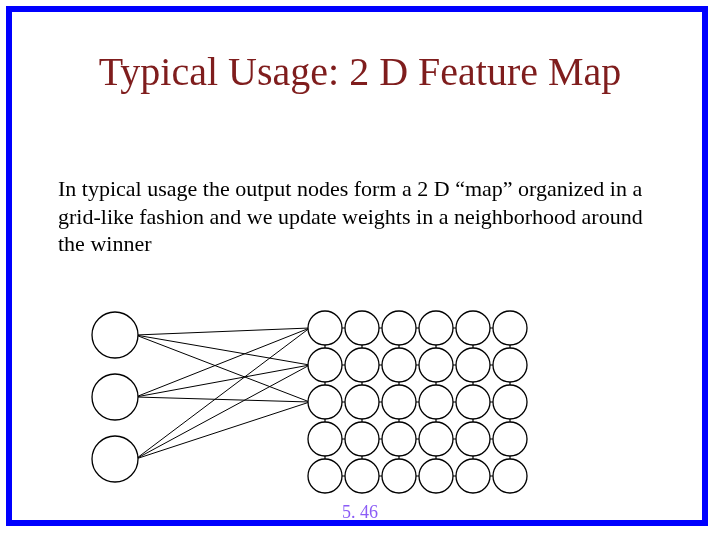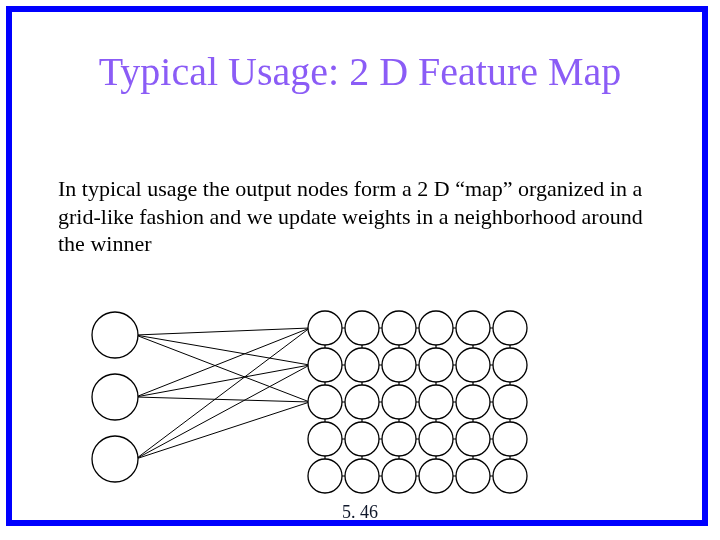--- a/index.html
+++ b/index.html
@@ -20,21 +20,21 @@
     border: 6px solid #0000ff;
     box-sizing: border-box;
   }
   .title {
     position: absolute;
     top: 48px;
     left: 0;
     width: 720px;
     text-align: center;
     font-size: 40px;
-    color: #8b5cf6;
+    color: #7f1d1d;
   }
   .body-text {
     position: absolute;
     top: 175px;
     left: 58px;
     width: 600px;
     font-size: 22px;
     line-height: 1.25;
     color: #000;
   }
@@ -43,21 +43,21 @@
     top: 305px;
     left: 70px;
   }
   .page-num {
     position: absolute;
     top: 502px;
     left: 0;
     width: 720px;
     text-align: center;
     font-size: 18px;
-    color: #0f172a;
+    color: #8b5cf6;
   }
 </style>
 </head>
 <body>
 
 <div class="slide-frame"></div>
 
 <div class="title">Typical Usage: 2 D Feature Map</div>
 
 <div class="body-text">

